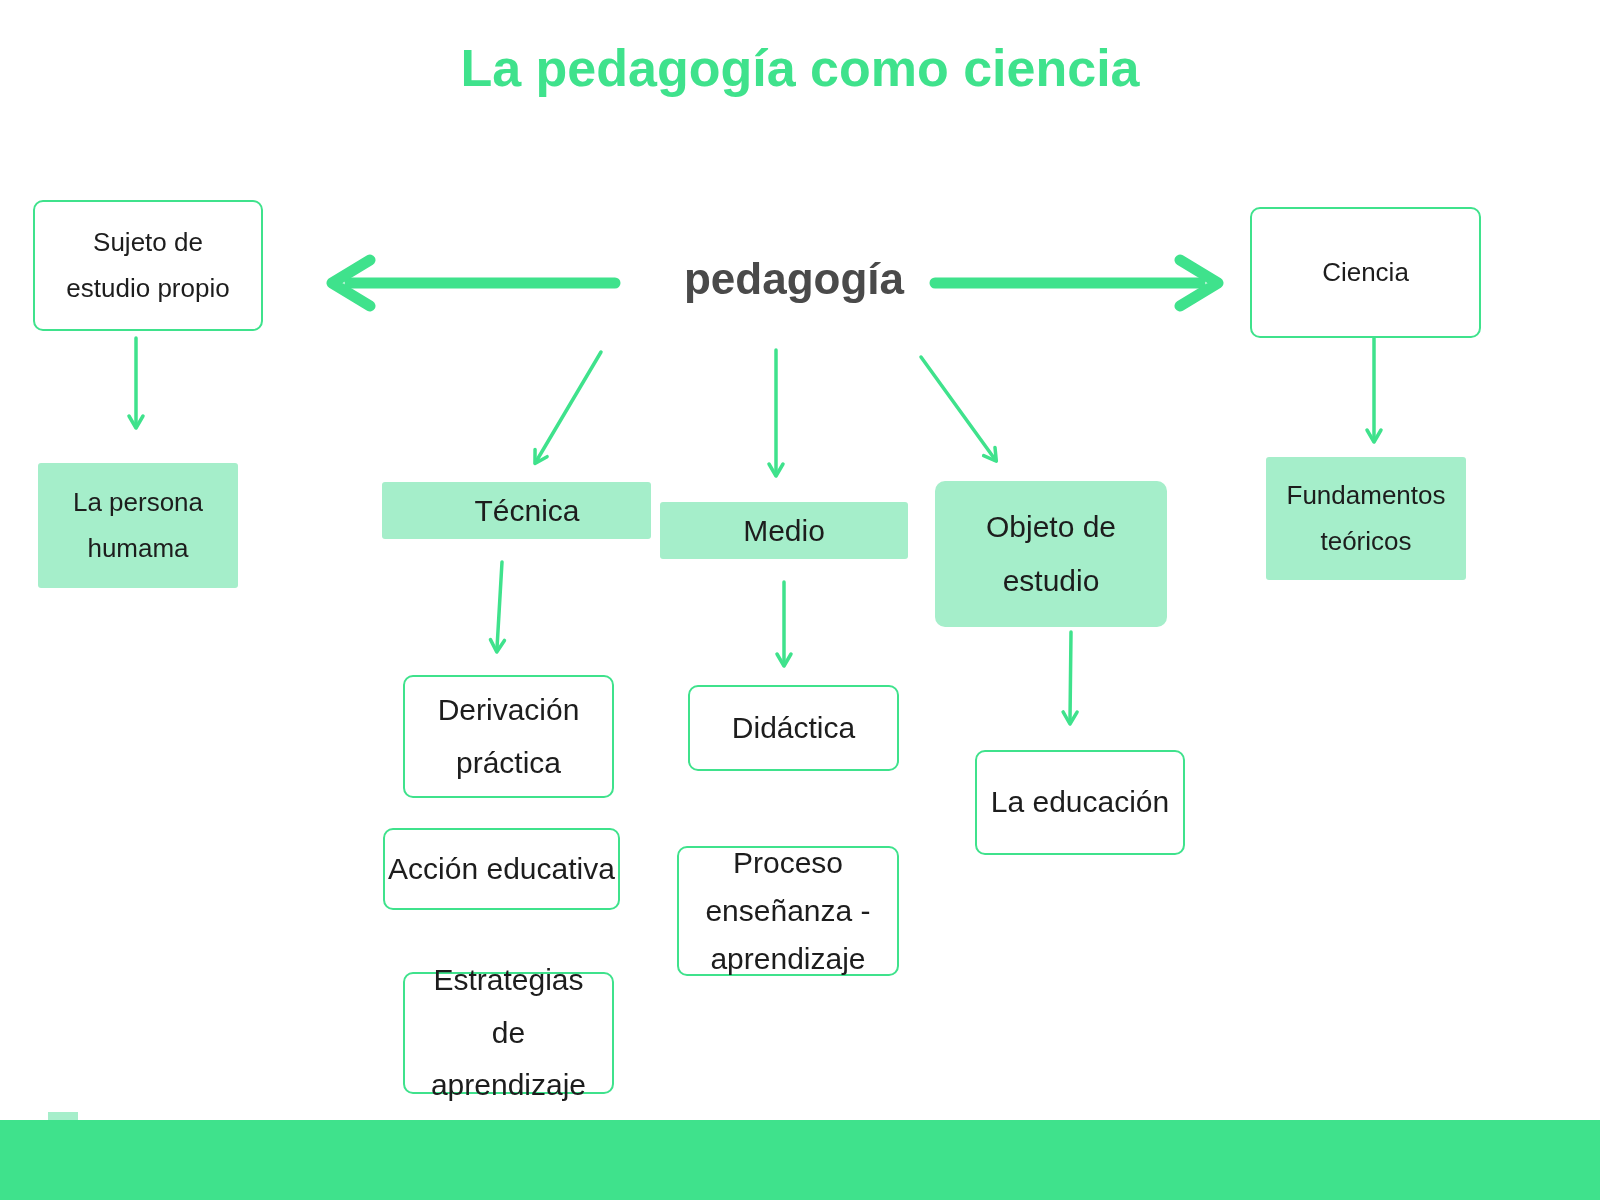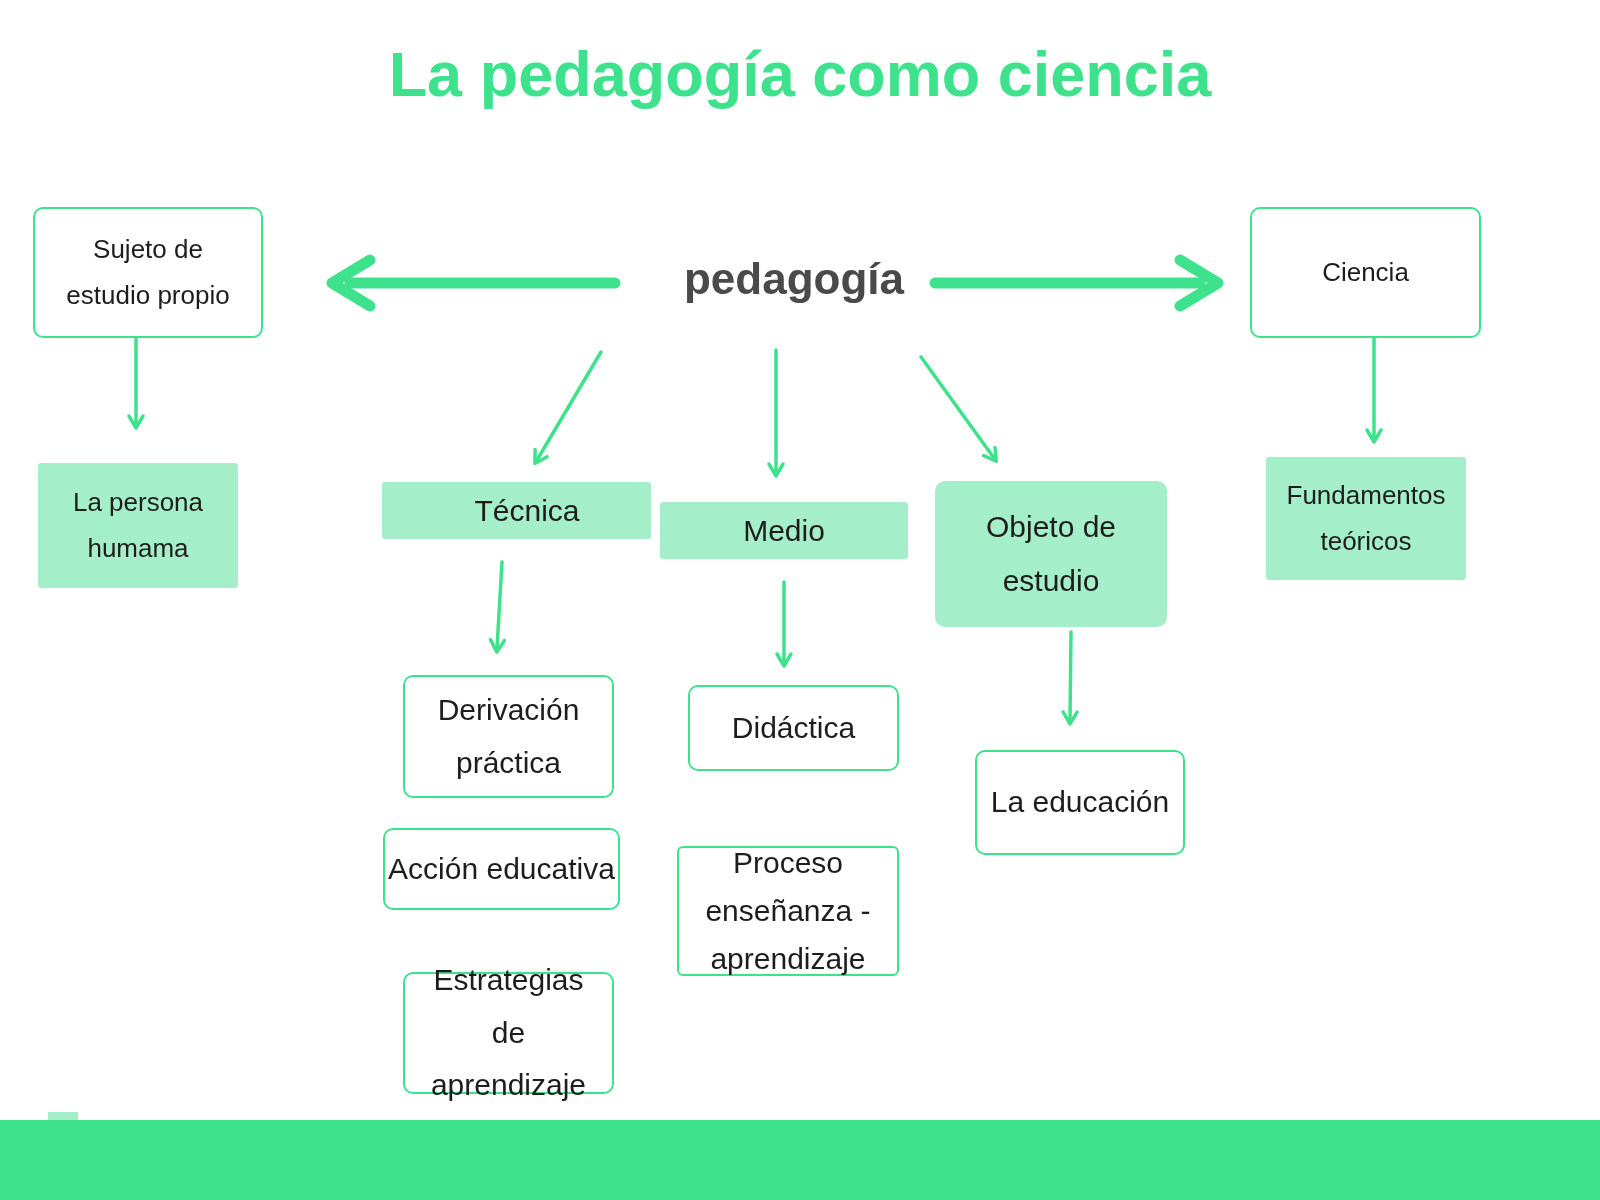--- a/index.html
+++ b/index.html
@@ -14,21 +14,21 @@
     height: 1200px;
     background: #ffffff;
     overflow: hidden;
   }
   .title {
     position: absolute;
     left: 0;
     right: 0;
     top: 38px;
     text-align: center;
-    font-size: 63px;
+    font-size: 52px;
     font-weight: 800;
     letter-spacing: 0px;
     color: #3fe28c;
   }
   .center-label {
     position: absolute;
     left: 644px;
     top: 254px;
     width: 300px;
     text-align: center;
@@ -110,21 +110,21 @@
 
     <line x1="502" y1="562" x2="497" y2="648" stroke="#3fe28c" stroke-width="3.5" stroke-linecap="round" marker-end="url(#ah)"></line>
     <line x1="784" y1="582" x2="784" y2="662" stroke="#3fe28c" stroke-width="3.5" stroke-linecap="round" marker-end="url(#ah)"></line>
     <line x1="1071" y1="632" x2="1070" y2="720" stroke="#3fe28c" stroke-width="3.5" stroke-linecap="round" marker-end="url(#ah)"></line>
   </svg>
 
   <div class="title">La pedagogía como ciencia</div>
 
   <div class="center-label">pedagogía</div>
 
-  <div class="node outline fs26" style="left:33px; top:207px; width:226px; height:127px;">
+  <div class="node outline fs26" style="left:33px; top:200px; width:226px; height:127px;">
     <span style="width:200px;">Sujeto de estudio propio</span>
   </div>
   <div class="node fill fs26" style="left:38px; top:463px; width:200px; height:125px;">
     <span style="width:170px;">La persona humama</span>
   </div>
 
   <div class="node outline fs26" style="left:1250px; top:207px; width:227px; height:127px;">
     <span>Ciencia</span>
   </div>
   <div class="node fill fs26" style="left:1266px; top:457px; width:200px; height:123px;">
@@ -143,21 +143,21 @@
   <div class="node outline" style="left:403px; top:928px; width:207px; height:118px;margin-top:44px;">
     <span style="width:180px;">Estrategias de aprendizaje</span>
   </div>
 
   <div class="node fill fs30" style="left:660px; top:502px; width:248px; height:57px;">
     <span>Medio</span>
   </div>
   <div class="node outline" style="left:688px; top:685px; width:207px; height:82px;">
     <span>Didáctica</span>
   </div>
-  <div class="node outline" style="left:677px; top:846px; width:218px; height:126px; line-height:1.6;border-radius:6px;">
+  <div class="node outline" style="left:677px; top:846px; width:218px; height:126px; line-height:1.6;">
     <span style="width:170px;">Proceso enseñanza - aprendizaje</span>
   </div>
 
   <div class="node fill fill-rounded fs30" style="left:935px; top:481px; width:232px; height:146px;">
     <span style="width:160px;">Objeto de estudio</span>
   </div>
   <div class="node outline" style="left:975px; top:750px; width:206px; height:101px;">
     <span>La educación</span>
   </div>
 

